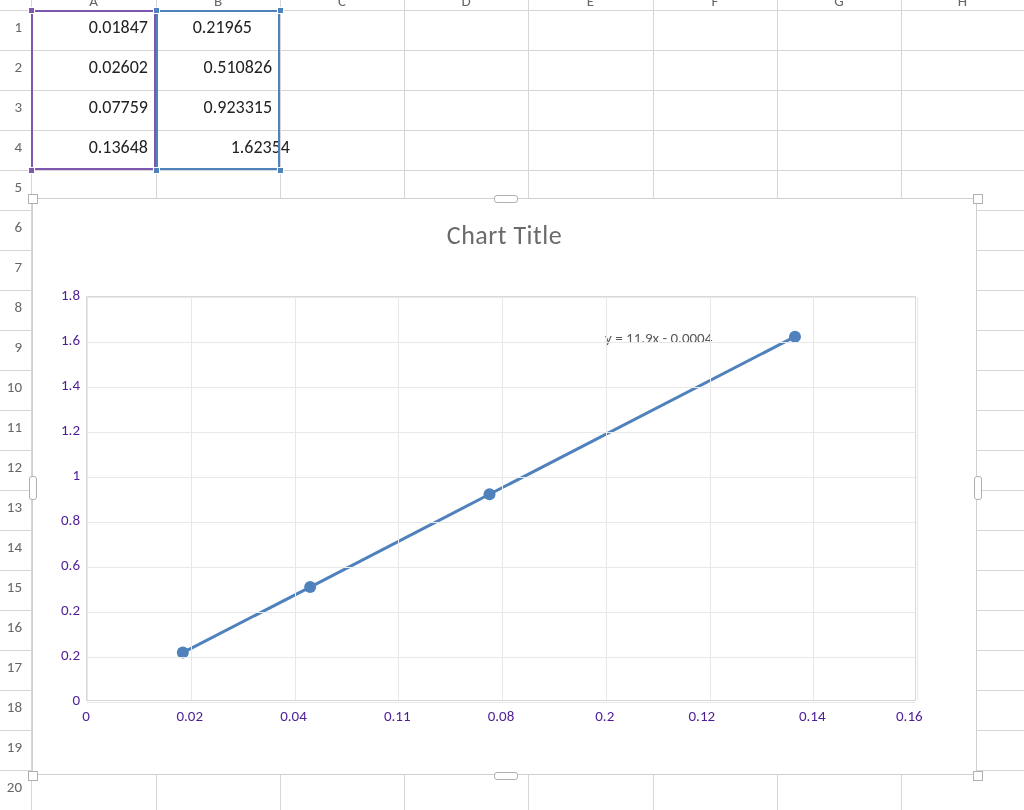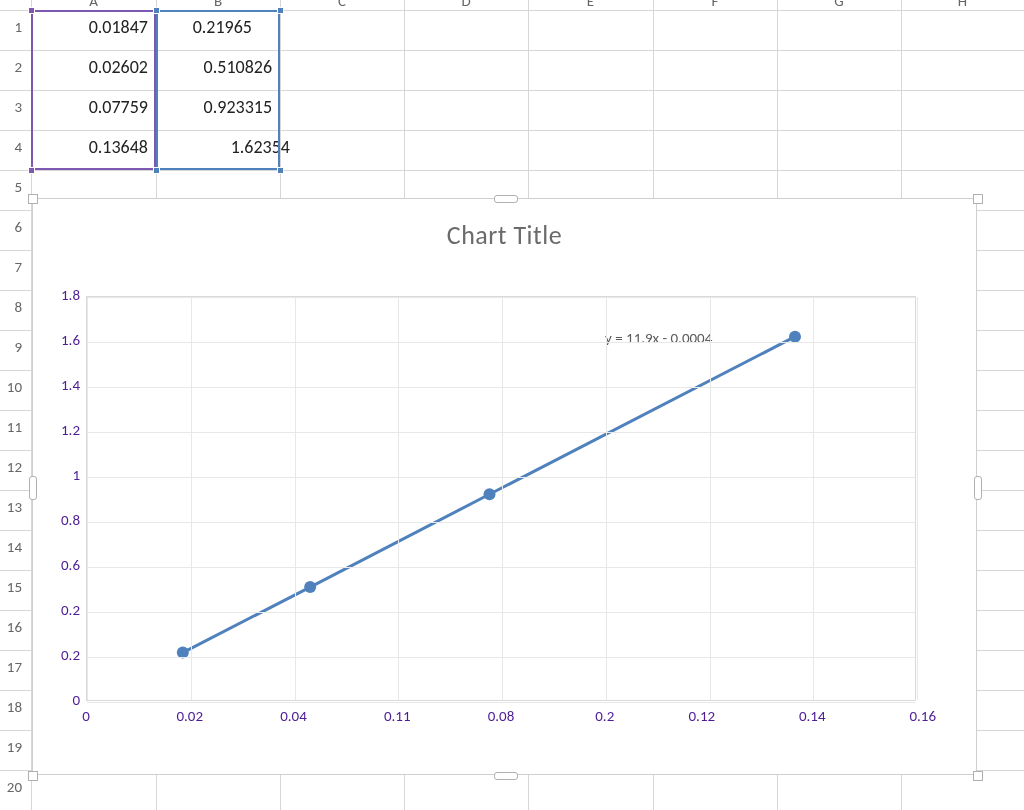--- a/index.html
+++ b/index.html
@@ -226,21 +226,21 @@
       </div>
     <div id="xticks">
         <div class="tick-x" style="top: 508px; left: 33px; width: 40px; text-align: center;">0</div>
         <div class="tick-x" style="top: 508px; left: 136.75px; width: 40px; text-align: center;">0.02</div>
         <div class="tick-x" style="top: 508px; left: 240.5px; width: 40px; text-align: center;">0.04</div>
         <div class="tick-x" style="top: 508px; left: 344.25px; width: 40px; text-align: center;">0.11</div>
         <div class="tick-x" style="top: 508px; left: 448px; width: 40px; text-align: center;">0.08</div>
         <div class="tick-x" style="top: 508px; left: 551.75px; width: 40px; text-align: center;">0.2</div>
         <div class="tick-x" style="top: 508px; left: 655.5px; width: 40px; ">0.12</div>
         <div class="tick-x" style="top: 508px; left: 759.25px; width: 40px; text-align: center;">0.14</div>
-        <div class="tick-x" style="top: 508px; left: 863px; width: 40px; text-align: right;">0.16</div>
+        <div class="tick-x" style="top: 508px; left: 863px; width: 40px; text-align: left;">0.16</div>
       </div>
 
     <div id="chart-handles">
         <div class="chart-handle " style="left: -5px; top: -5px;"></div>
         <div class="chart-handle hmid" style="left: 460.5px; top: -4px;"></div>
         <div class="chart-handle " style="left: 940px; top: -5px;"></div>
         <div class="chart-handle vmid" style="left: -4px; top: 276.5px;"></div>
         <div class="chart-handle vmid" style="left: 941px; top: 276.5px;"></div>
         <div class="chart-handle " style="left: -5px; top: 572px;"></div>
         <div class="chart-handle hmid" style="left: 460.5px; top: 573px;"></div>

